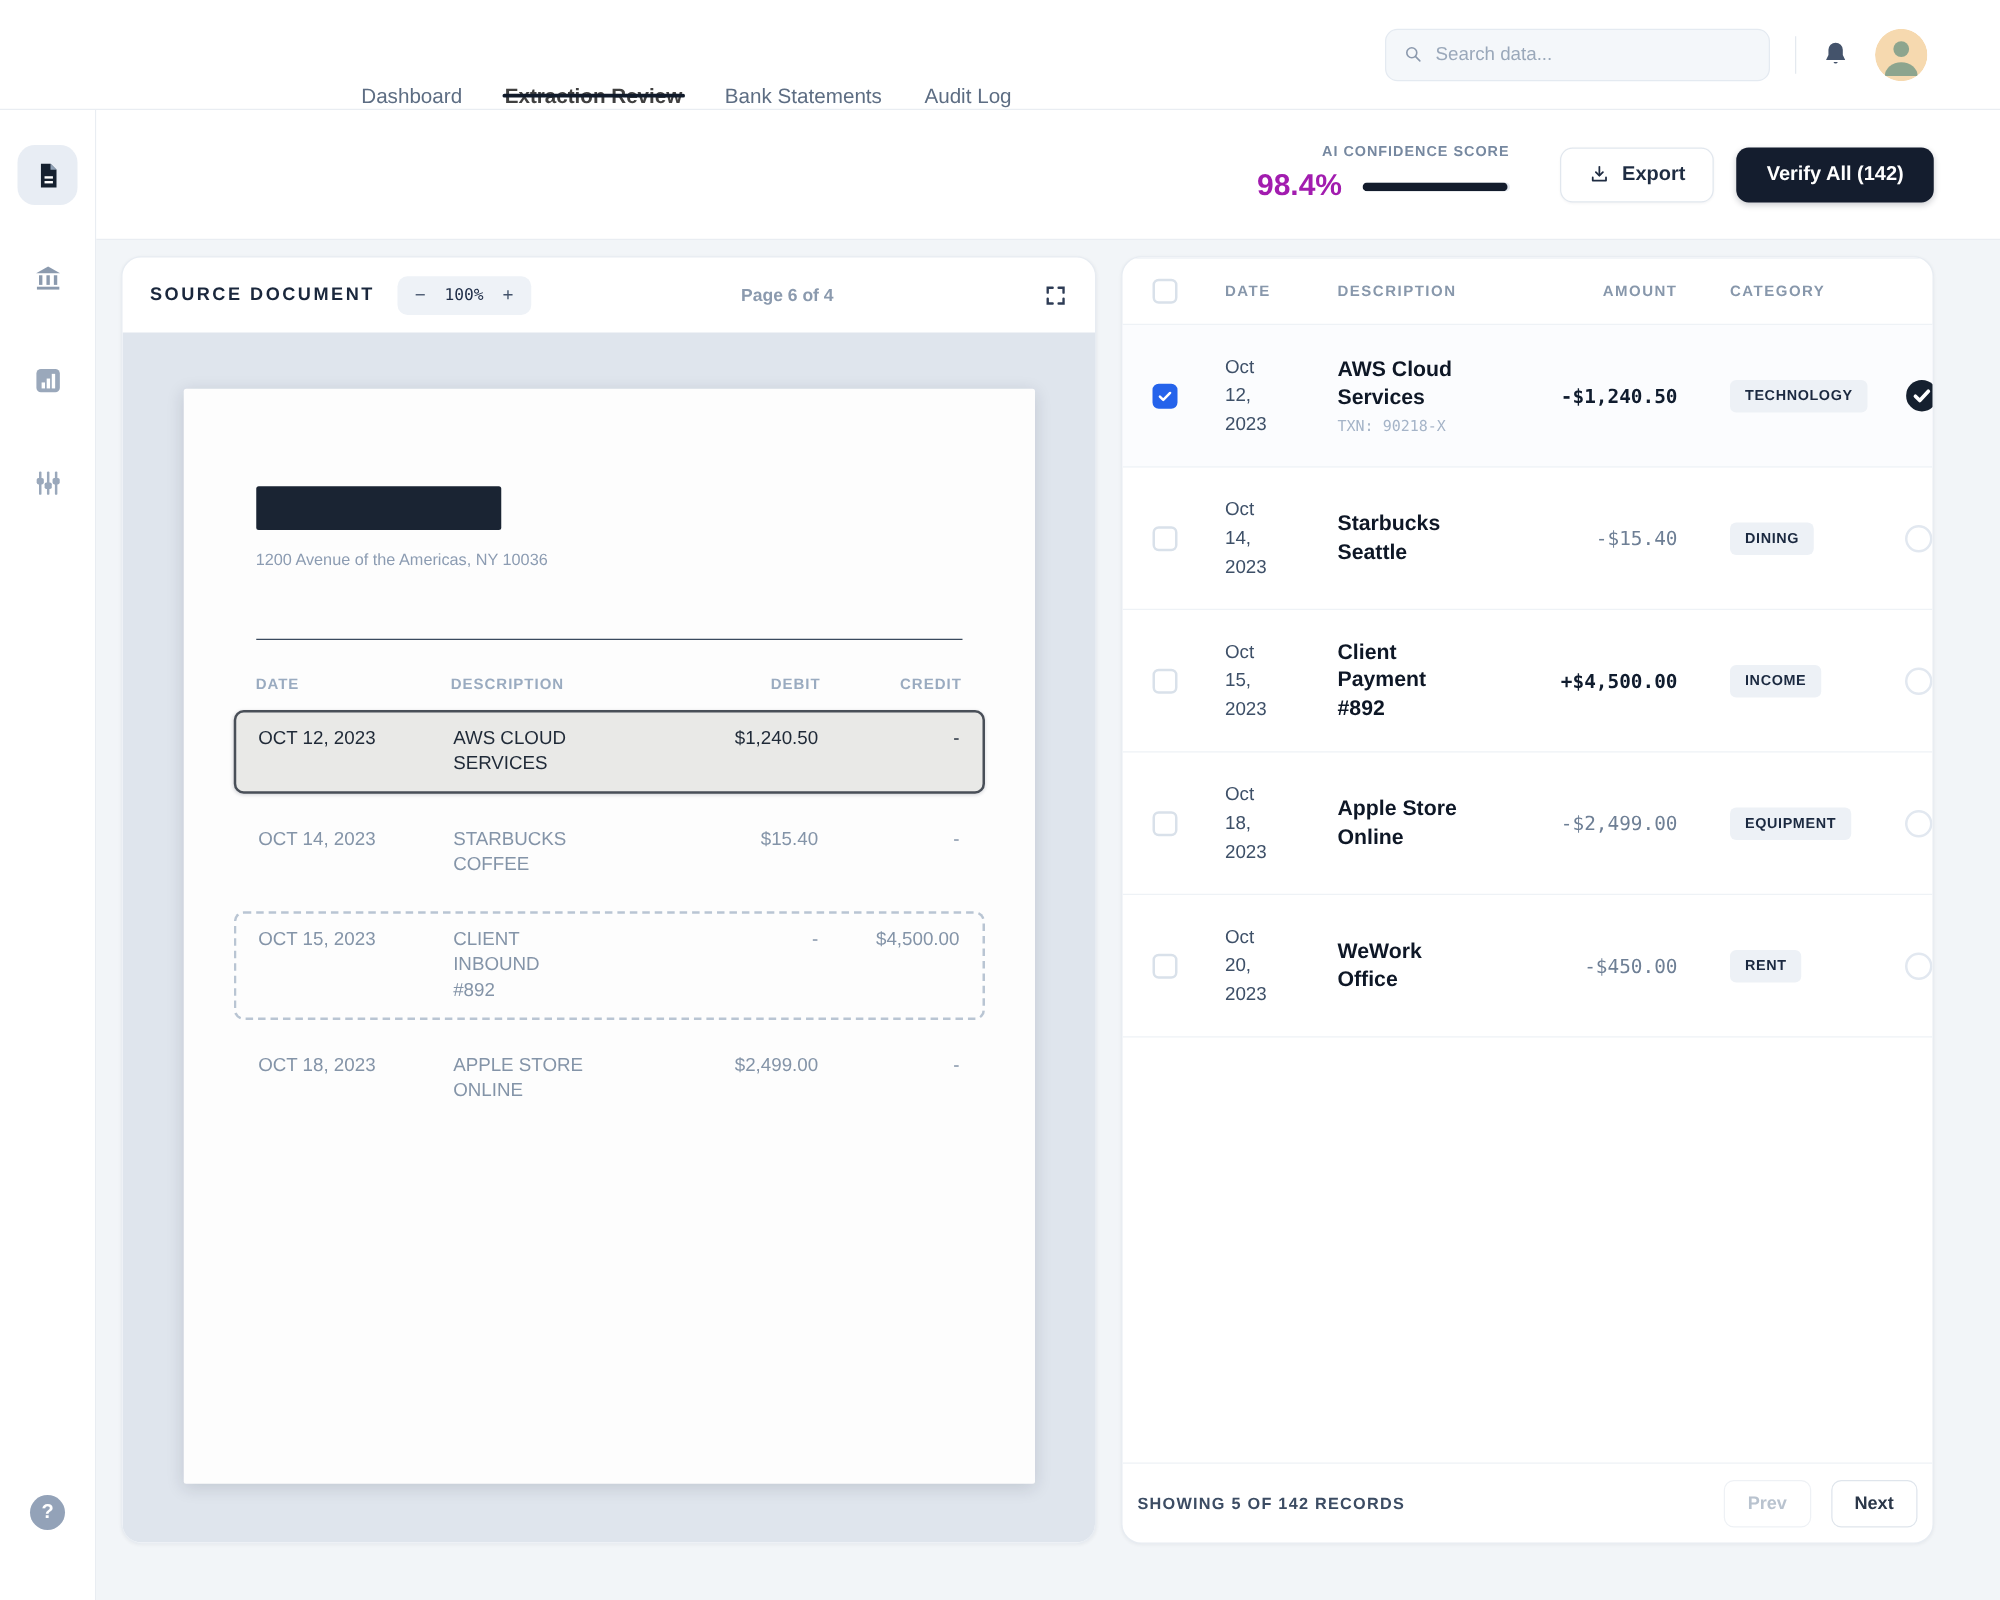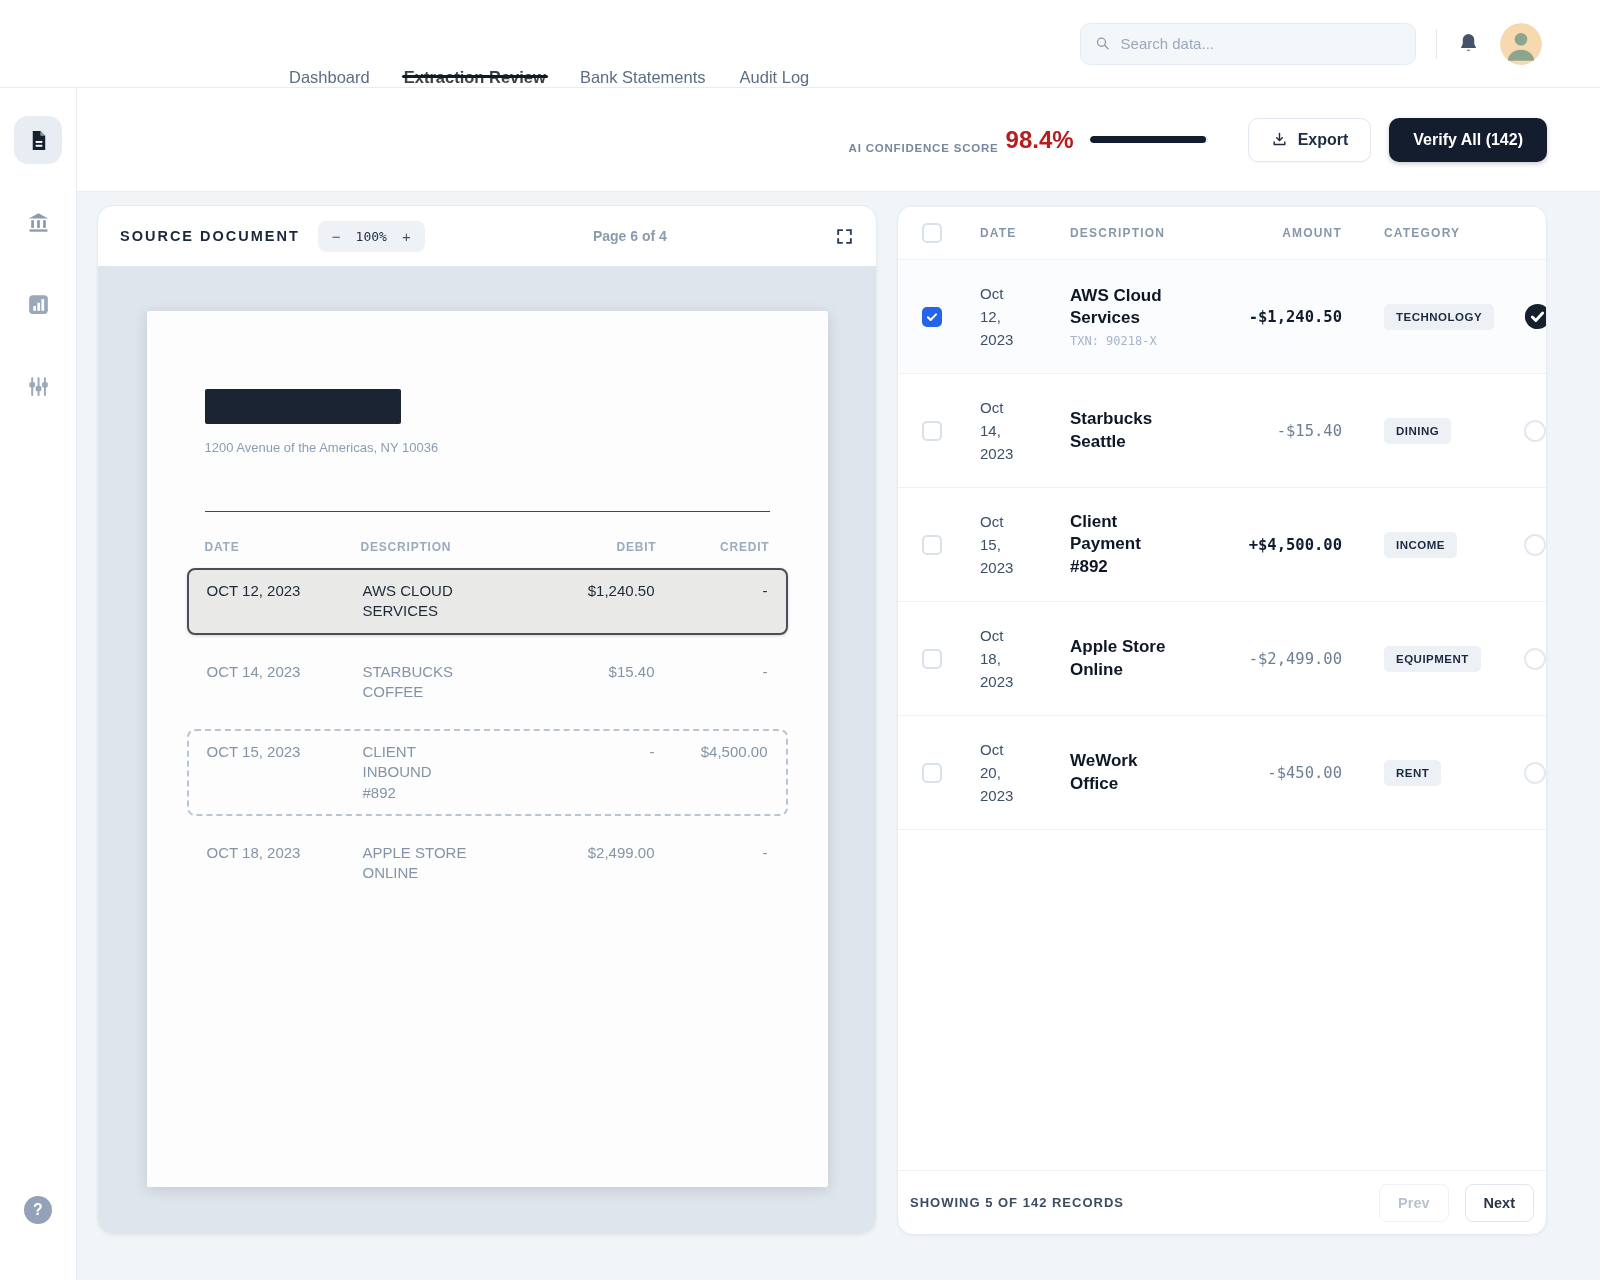--- a/index.html
+++ b/index.html
@@ -25,21 +25,21 @@
     font-size:16.5px; font-weight:500; color:#5d6d83; cursor:pointer;
     text-decoration:none; padding:0 2px;
   }
   .nav-item.nav-active { font-weight:700; color:#404040; }
   .nav-item.nav-active::after {
     content:""; position:absolute; left:0; right:0; bottom:9px;
     height:3px; background:#101a2a; border-radius:2px;
   }
   .nav-right { margin-left:auto; display:flex; align-items:center; gap:20px; padding-right:58px; }
   .searchbox {
-    width:336px; height:42px; background:#f4f7fa; border:1px solid #e4eaf1;
+    width:308px; height:42px; background:#f4f7fa; border:1px solid #e4eaf1;
     border-radius:10px; display:flex; align-items:center; gap:10px; padding:0 14px;
   }
   .searchbox input {
     border:none; outline:none; background:transparent; width:100%;
     font-family:"Liberation Sans", sans-serif; font-size:15px; color:#35435a;
   }
   .searchbox input::placeholder { color:#9aa8ba; }
   .nav-divider { width:1px; height:30px; background:#e4e9ef; }
   .bell-btn { display:flex; align-items:center; cursor:pointer; }
   .avatar { width:42px; height:42px; border-radius:50%; overflow:hidden; cursor:pointer; }
@@ -63,24 +63,24 @@
   .pagehead {
     position:absolute; left:77px; top:88px; width:1523px; height:104px;
     background:#ffffff; border-bottom:1px solid #e9edf2;
     display:flex; align-items:center; padding:0 53px 0 32px;
   }
   .ph-left { display:flex; flex-direction:column; gap:7px; }
   .breadcrumb { display:flex; align-items:center; gap:9px; }
   .breadcrumb-text { font-size:12.5px; font-weight:700; letter-spacing:1px; color:#4a5b72; }
   .page-title { font-size:27px; font-weight:800; color:#0c1522; letter-spacing:-0.3px; }
   .ph-right { margin-left:auto; display:flex; align-items:center; gap:18px; }
-  .confidence { display:flex; align-items:flex-end; gap:7px; margin-right:22px; }
+  .confidence { display:flex; flex-direction:column; align-items:flex-end; gap:7px; margin-right:22px; }
   .conf-label { font-size:11.5px; font-weight:700; letter-spacing:0.8px; color:#7688a0; }
   .conf-row { display:flex; align-items:center; gap:16px; }
-  .conf-value { font-size:24px; font-weight:800; color:#b91c1c; }
+  .conf-value { font-size:24px; font-weight:800; color:#a21caf; }
   .conf-bar { width:118px; height:7px; background:#e4e9f0; border-radius:4px; overflow:hidden; }
   .conf-fill { height:100%; background:#131c2c; border-radius:4px; }
   .btn-export {
     display:flex; align-items:center; gap:10px; background:#fff; border:1px solid #e1e7ee;
     border-radius:10px; padding:12px 22px; font-size:16px; font-weight:700; color:#1e2c42;
     cursor:pointer; box-shadow:0 1px 2px rgba(16,24,40,.04);
   }
   .btn-verify {
     background:#141d2e; color:#fff; border:none; border-radius:10px; padding:13px 24px;
     font-size:16px; font-weight:700; cursor:pointer; font-family:"Liberation Sans", sans-serif;

